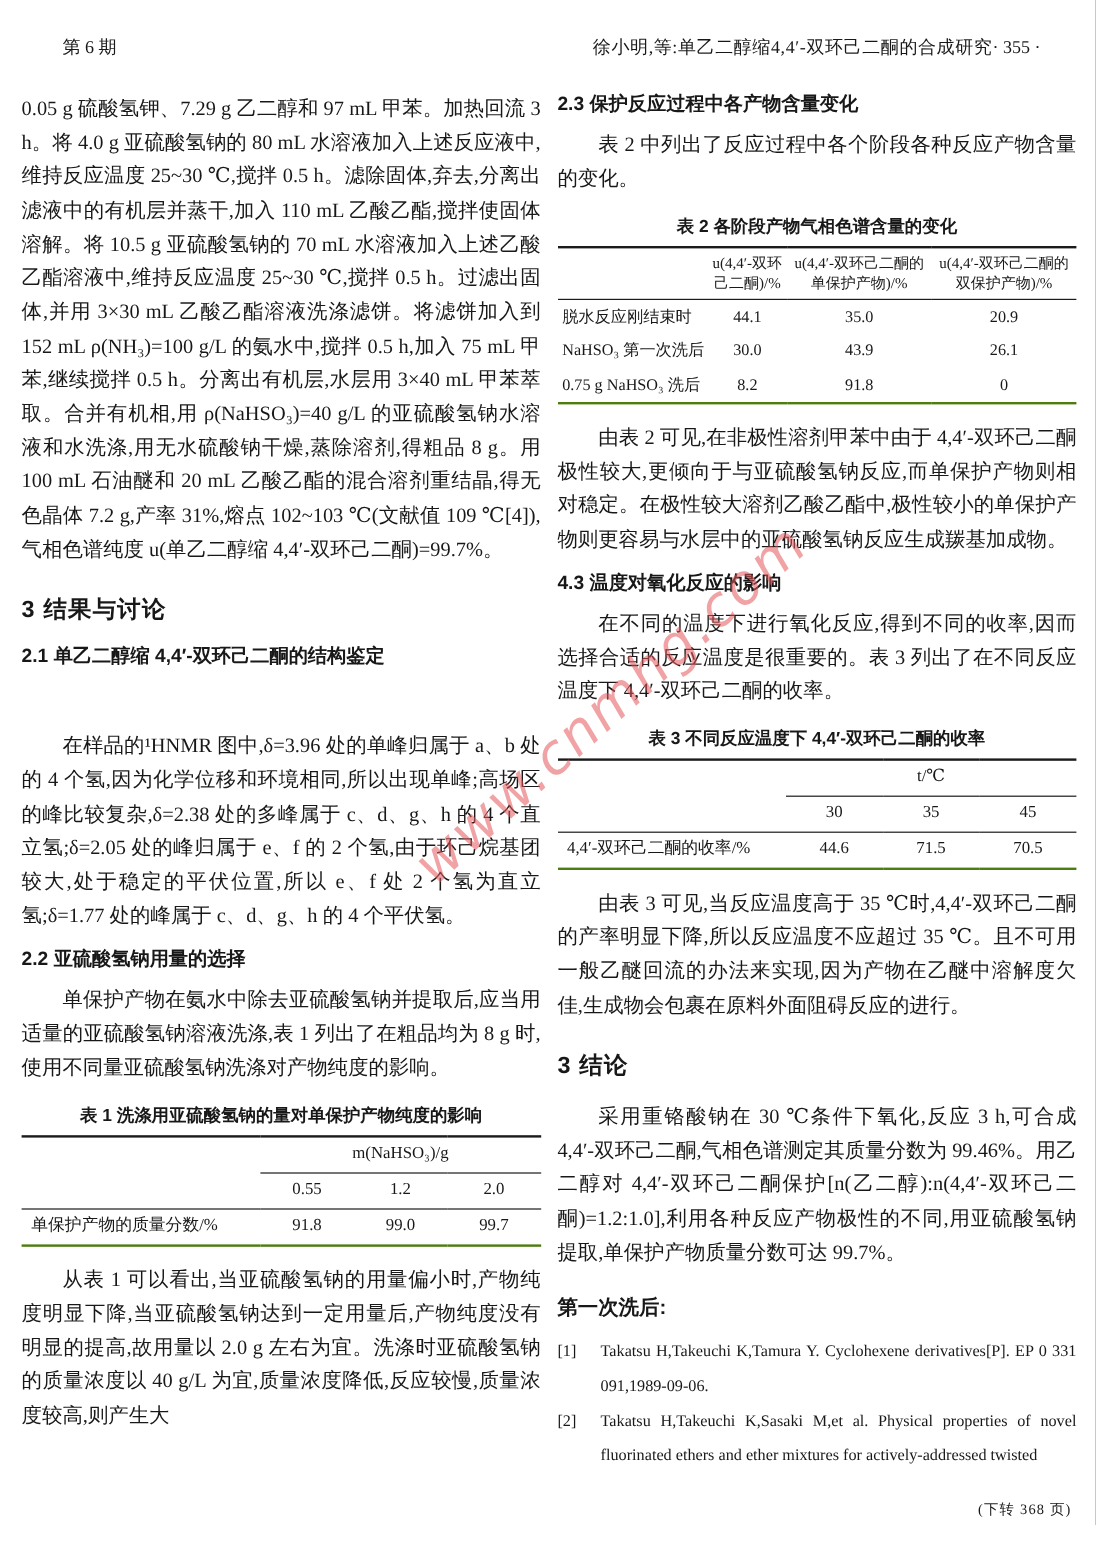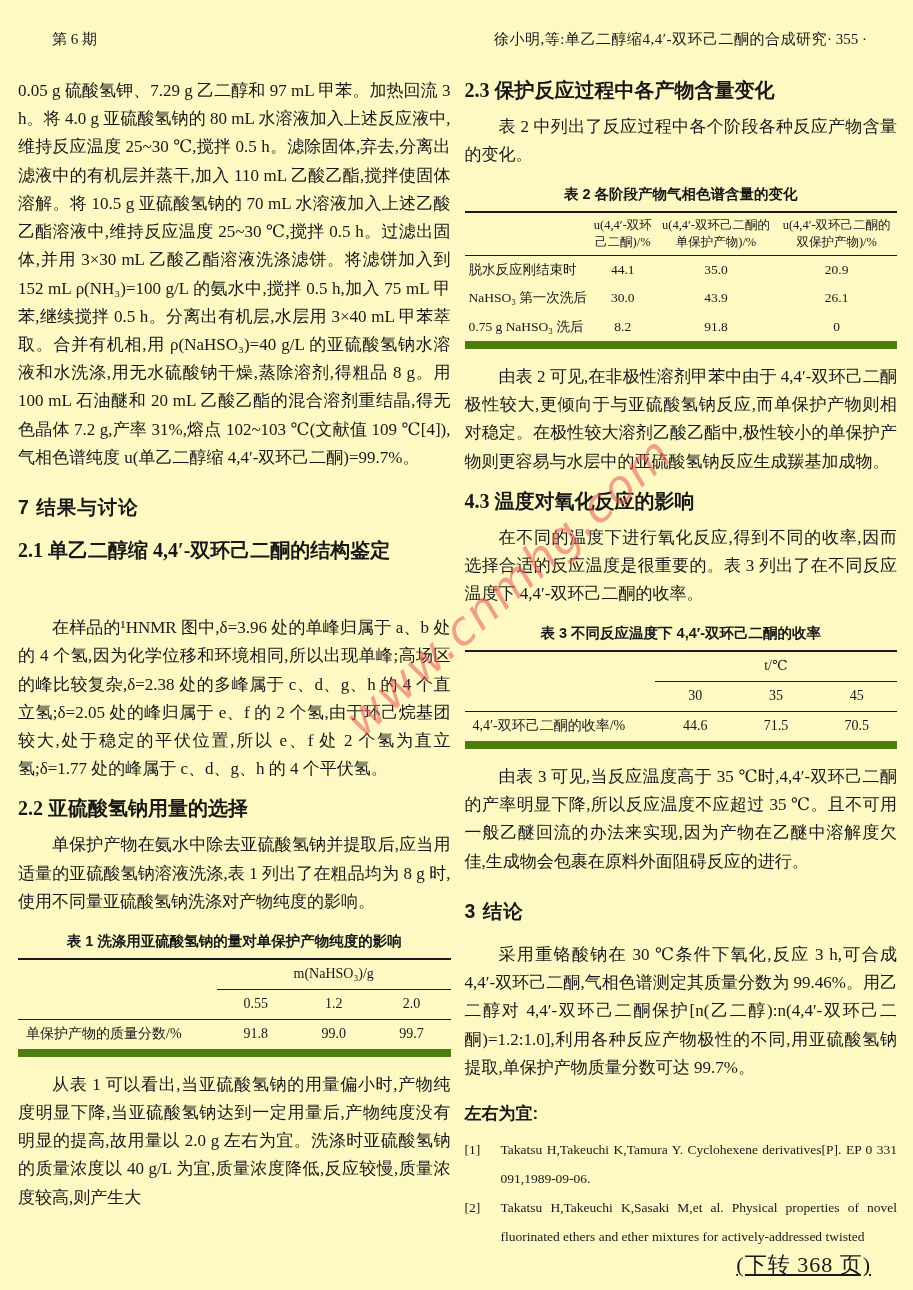--- a/index.html
+++ b/index.html
@@ -1,70 +1,70 @@
 <!DOCTYPE html>
 <html><head>
 <meta charset="utf-8">
 <style>
   html,body { margin:0; padding:0; background:#9a9a9a; }
   .page {
     position:relative; width:913px; height:1290px; margin:0 auto;
-    background:#fef9c3; overflow:hidden;
+    background:#ffffff; overflow:hidden;
     font-family:"Liberation Serif","DejaVu Serif",serif;
     color:#181818;
   }
   .header {
     display:flex; align-items:baseline;
     padding:30px 46px 0 52px; font-size:15px;
   }
   .header .running-title { flex:1; text-align:right; letter-spacing:0.5px; }
   .cols { display:flex; gap:14px; padding:28px 16px 0 18px;justify-content:center; }
   .col { width:437px; }
 
   p.body { font-size:17px; line-height:1.66; text-align:justify; margin:0; }
   .indent { text-indent:2em; }
 
   .sec-h {
     font-family:"Liberation Sans","DejaVu Sans",sans-serif;
     font-weight:bold; font-size:19.5px; margin:22px 0 16px; letter-spacing:1px;
   }
   .sub-h {
-    font-family:Liberation Serif, serif;
-    font-weight:bold; font-size:20px; margin:12px 0 9px;
+    font-family:Liberation Sans, sans-serif;
+    font-weight:bold; font-size:16px; margin:12px 0 9px;
   }
   .gap-after { margin-bottom:50px; }
 
   .caption {
     text-align:center;
     font-family:"Liberation Sans","DejaVu Sans",sans-serif;
     font-weight:bold; font-size:14.5px; margin:16px 0 7px;
   }
   table {
     width:100%; border-collapse:collapse; font-size:14px;
-    border-top:2px solid #1b1b1b; border-bottom:8px solid #4d7c0f;
+    border-top:2px solid #1b1b1b; border-bottom:2px solid #4d7c0f;
   }
   th,td { font-weight:normal; padding:5px 2px; text-align:center; line-height:1.35; }
   .group-hd { border-bottom:1px solid #1b1b1b; }
   .mid-rule th, .mid-rule td { border-bottom:1px solid #1b1b1b; }
   .row-label { text-align:left; padding-left:8px; }
   .t2 { font-size:13.5px; }
   .t2 th { font-size:12.5px; padding:4px 1px; }
   .t2 .row-label { padding-left:4px; white-space:nowrap;margin-left:29px; }
   .tbl-margin { margin-bottom:14px; }
 
   .refs-h {
     font-family:"Liberation Sans","DejaVu Sans",sans-serif;
     font-weight:bold; font-size:17px; margin:20px 0 10px;
   }
   .ref { display:flex; font-size:13.5px; line-height:2.15; text-align:justify; }
   .ref .ref-label { flex:none; width:36px; }
   .ref .ref-text { flex:1; }
 
   .continuation {
-    position:absolute; right:42px; top:1250px; font-size:22px; letter-spacing:1px;text-decoration:underline;
+    position:absolute; right:20px; top:1250px; font-size:12px; letter-spacing:1px;
   }
 
   .wm {
     position:absolute; left:352px; top:700px;
     font-family:"DejaVu Sans","Liberation Sans",sans-serif;
     font-style:italic; font-size:46px; letter-spacing:2px;
     color:rgba(228,86,90,0.55);
     transform:rotate(-42deg); transform-origin:0 50%;
     white-space:nowrap; pointer-events:none; z-index:5;
   }
@@ -78,21 +78,21 @@
     <span>第 6 期</span>
     <span class="running-title">徐小明,等:单乙二醇缩4,4′-双环己二酮的合成研究</span>
     <span>· 355 ·</span>
   </div>
 
   <div class="cols">
 
     <div class="col">
       <p class="body">0.05 g 硫酸氢钾、7.29 g 乙二醇和 97 mL 甲苯。加热回流 3 h。将 4.0 g 亚硫酸氢钠的 80 mL 水溶液加入上述反应液中,维持反应温度 25~30 ℃,搅拌 0.5 h。滤除固体,弃去,分离出滤液中的有机层并蒸干,加入 110 mL 乙酸乙酯,搅拌使固体溶解。将 10.5 g 亚硫酸氢钠的 70 mL 水溶液加入上述乙酸乙酯溶液中,维持反应温度 25~30 ℃,搅拌 0.5 h。过滤出固体,并用 3×30 mL 乙酸乙酯溶液洗涤滤饼。将滤饼加入到 152 mL ρ(NH₃)=100 g/L 的氨水中,搅拌 0.5 h,加入 75 mL 甲苯,继续搅拌 0.5 h。分离出有机层,水层用 3×40 mL 甲苯萃取。合并有机相,用 ρ(NaHSO₃)=40 g/L 的亚硫酸氢钠水溶液和水洗涤,用无水硫酸钠干燥,蒸除溶剂,得粗品 8 g。用 100 mL 石油醚和 20 mL 乙酸乙酯的混合溶剂重结晶,得无色晶体 7.2 g,产率 31%,熔点 102~103 ℃(文献值 109 ℃[4]),气相色谱纯度 u(单乙二醇缩 4,4′-双环己二酮)=99.7%。</p>
 
-      <div class="sec-h">7  结果与讨论</div>
+      <div class="sec-h">3  结果与讨论</div>
       <div class="sub-h gap-after">2.1  单乙二醇缩 4,4′-双环己二酮的结构鉴定</div>
 
       <p class="body indent">在样品的¹HNMR 图中,δ=3.96 处的单峰归属于 a、b 处的 4 个氢,因为化学位移和环境相同,所以出现单峰;高场区的峰比较复杂,δ=2.38 处的多峰属于 c、d、g、h 的 4 个直立氢;δ=2.05 处的峰归属于 e、f 的 2 个氢,由于环己烷基团较大,处于稳定的平伏位置,所以 e、f 处 2 个氢为直立氢;δ=1.77 处的峰属于 c、d、g、h 的 4 个平伏氢。</p>
 
       <div class="sub-h">2.2  亚硫酸氢钠用量的选择</div>
       <p class="body indent">单保护产物在氨水中除去亚硫酸氢钠并提取后,应当用适量的亚硫酸氢钠溶液洗涤,表 1 列出了在粗品均为 8 g 时,使用不同量亚硫酸氢钠洗涤对产物纯度的影响。</p>
 
       <div>
         <div class="caption">表 1  洗涤用亚硫酸氢钠的量对单保护产物纯度的影响</div>
         <table class="tbl-margin">
@@ -198,21 +198,21 @@
             </tr>
           </tbody>
         </table>
       </div>
 
       <p class="body indent">由表 3 可见,当反应温度高于 35 ℃时,4,4′-双环己二酮的产率明显下降,所以反应温度不应超过 35 ℃。且不可用一般乙醚回流的办法来实现,因为产物在乙醚中溶解度欠佳,生成物会包裹在原料外面阻碍反应的进行。</p>
 
       <div class="sec-h">3  结论</div>
       <p class="body indent">采用重铬酸钠在 30 ℃条件下氧化,反应 3 h,可合成 4,4′-双环己二酮,气相色谱测定其质量分数为 99.46%。用乙二醇对 4,4′-双环己二酮保护[n(乙二醇):n(4,4′-双环己二酮)=1.2:1.0],利用各种反应产物极性的不同,用亚硫酸氢钠提取,单保护产物质量分数可达 99.7%。</p>
 
-      <div class="refs-h">左右为宜:</div>
+      <div class="refs-h">第一次洗后:</div>
       <div class="ref">
         <span class="ref-label">[1]</span>
         <span class="ref-text">Takatsu H,Takeuchi K,Tamura Y. Cyclohexene derivatives[P]. EP 0 331 091,1989-09-06.</span>
       </div>
       <div class="ref">
         <span class="ref-label">[2]</span>
         <span class="ref-text">Takatsu H,Takeuchi K,Sasaki M,et al. Physical properties of novel fluorinated ethers and ether mixtures for actively-addressed twisted</span>
       </div>
     </div>
   </div>

